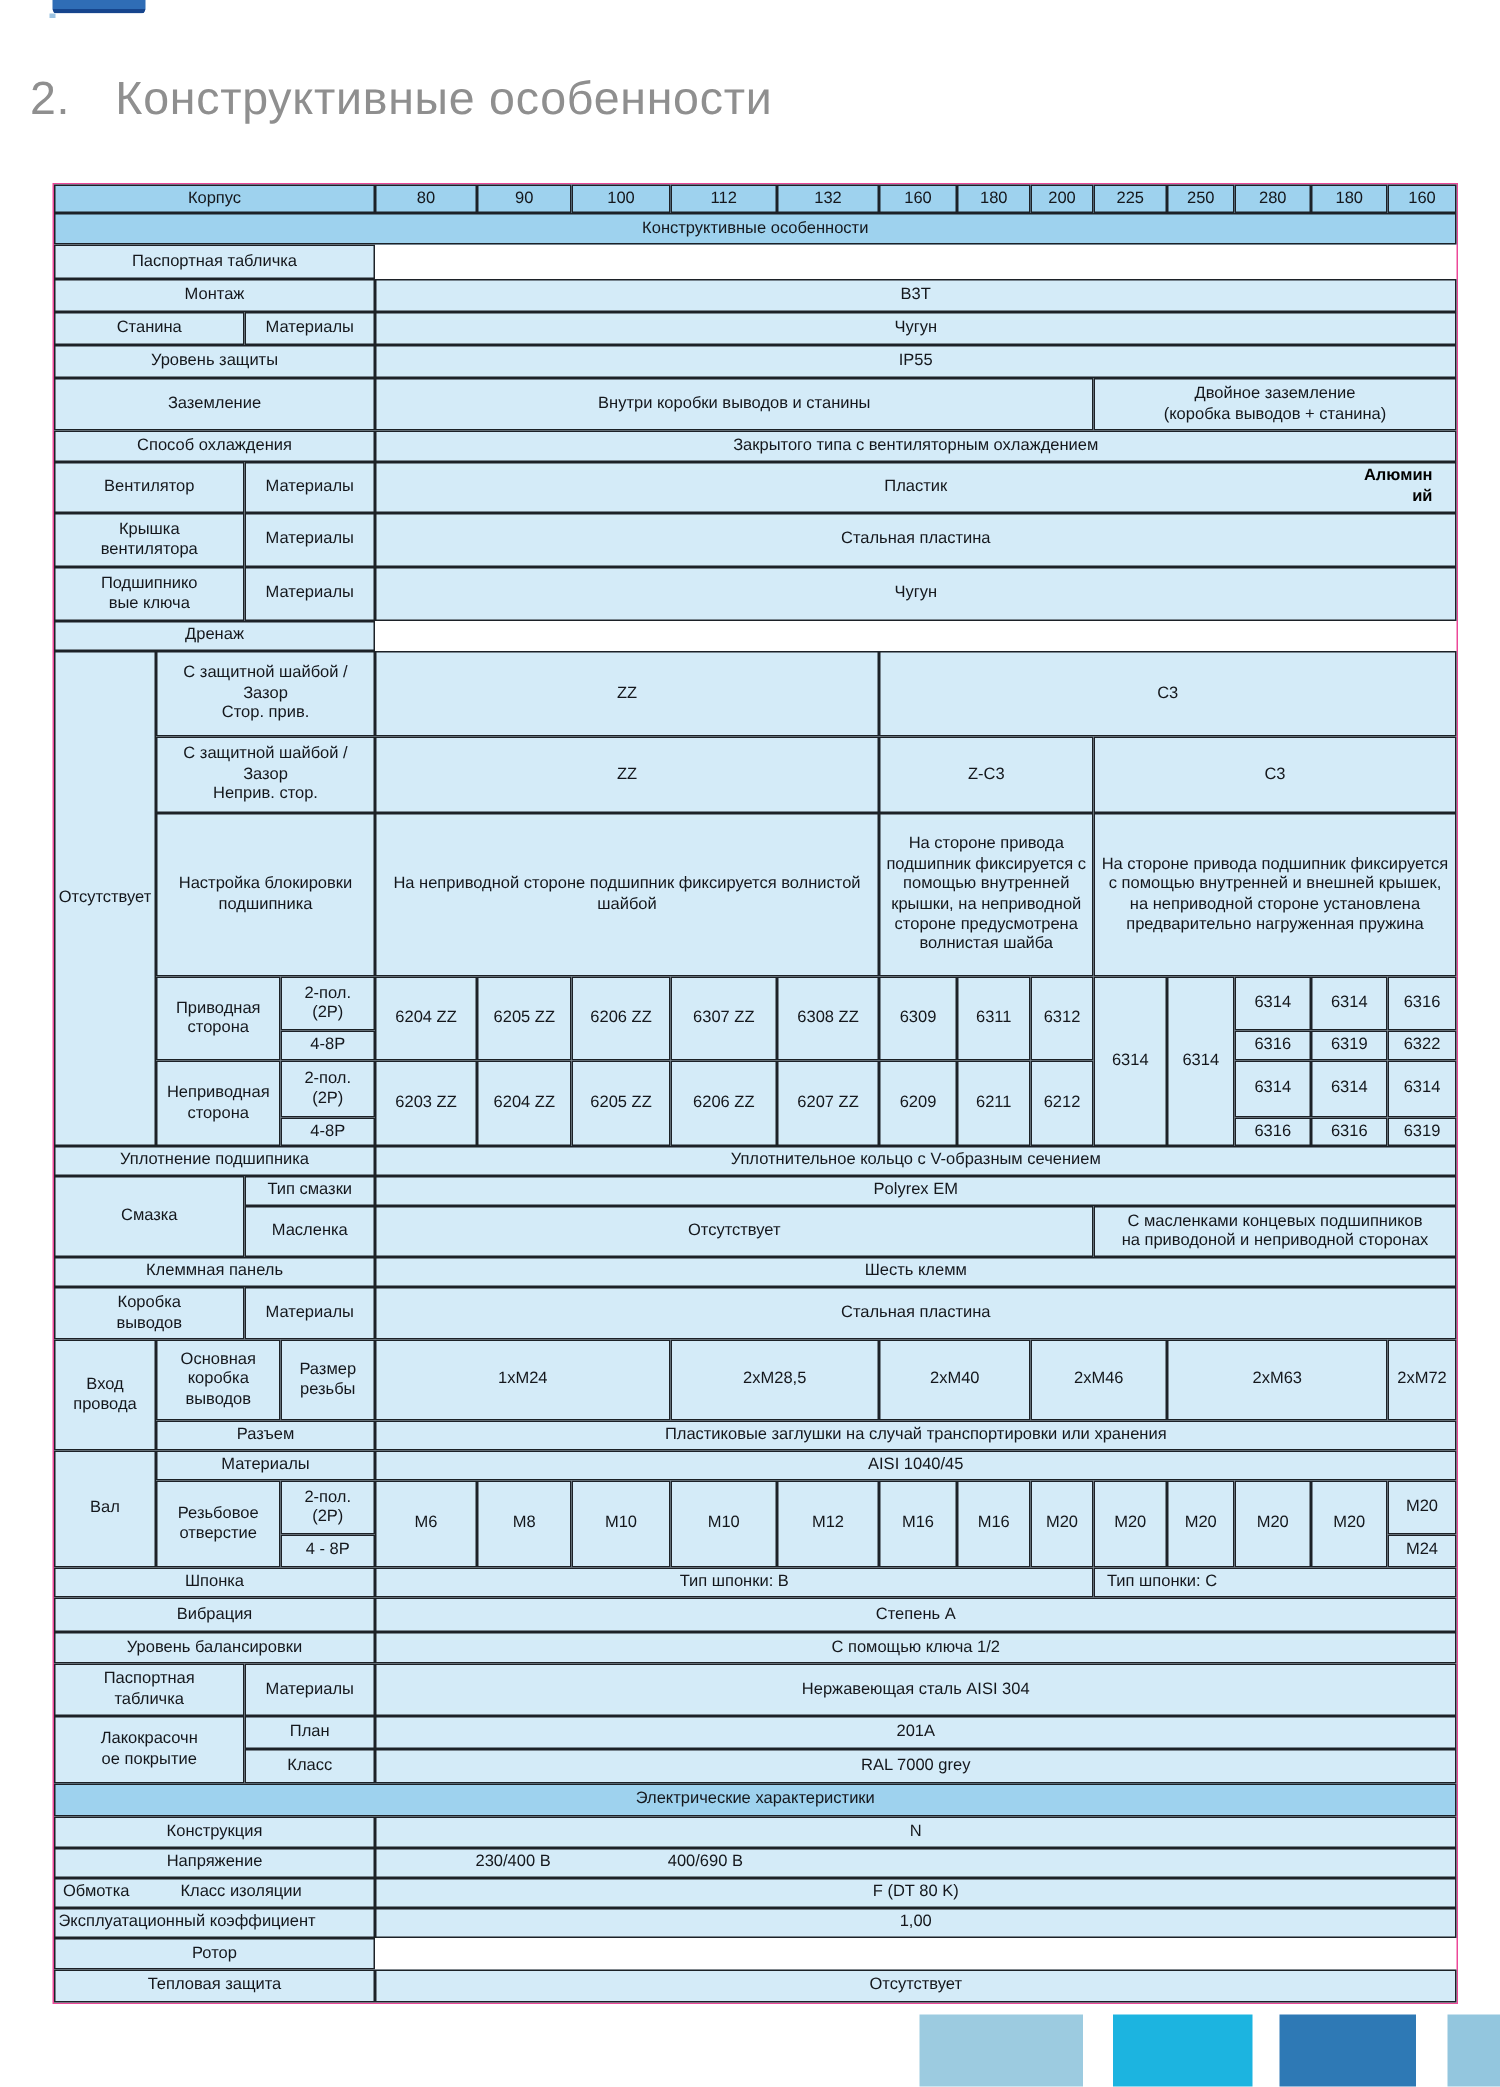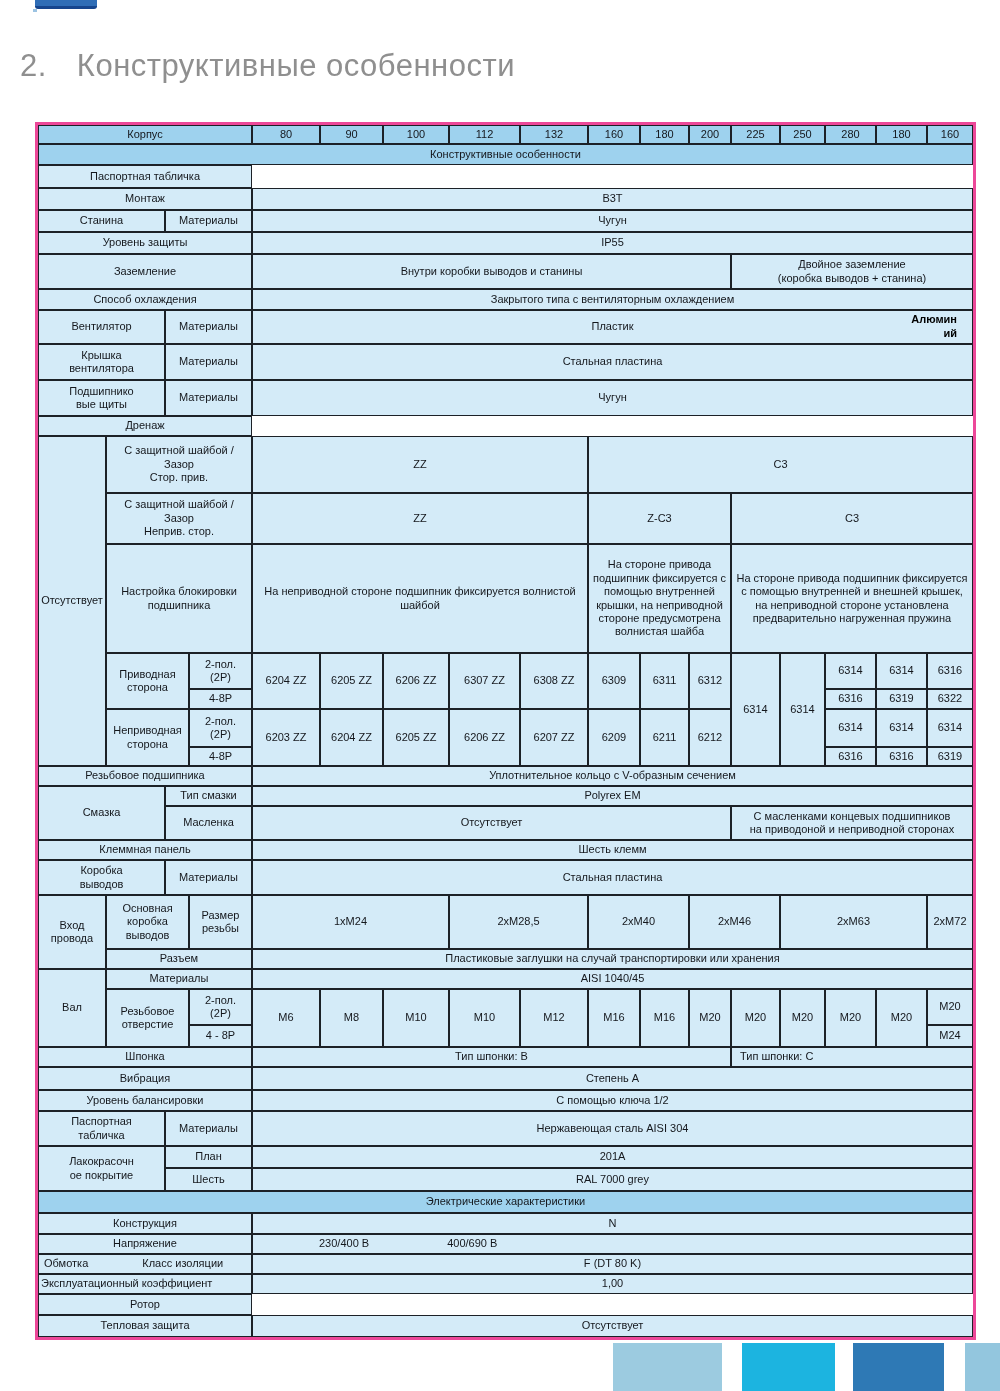--- a/index.html
+++ b/index.html
@@ -6,32 +6,32 @@
   html,body { width:1000px; height:1391px; background:#ffffff; overflow:hidden;
     font-family:"Liberation Sans", sans-serif; position:relative; }
   .logo-frag { position:absolute; left:35px; top:0; width:62px; height:9px;
     background:#2f6db6; border-bottom:3px solid #16458d; border-radius:0 0 3px 3px; }
   .logo-dot { position:absolute; left:33px; top:9px; width:4px; height:3px; background:#9cc3e2; }
   .page-title { position:absolute; left:20px; top:48px; color:#8f8f8f; font-size:31px;
     display:flex; gap:30px; letter-spacing:0.5px; }
   .grid { position:absolute; left:35px; top:122px; display:grid;
     grid-template-columns:68px 59px 24px 63px 68px 63px 66px 71px 68px 52px 49px 42px 49px 45px 51px 51px 46px;
     grid-template-rows:19px 21px 23px 22px 22px 22px 35px 21px 34px 36px 36px 20px 57px 51px 109px 36px 20px 38px 19px 20px 20px 34px 20px 35px 54px 20px 20px 36px 22px 20px 23px 21px 35px 22px 23px 22px 21px 20px 20px 20px 21px 22px;
-    border:3px solid #ec4899; }
+    border:1px solid #ec4899; }
   .c { border:1px solid #1c2127; background:#d4ebf8; display:flex; align-items:center;
     justify-content:center; text-align:center; font-size:11px; color:#14171c;
     line-height:1.22; padding:1px 2px; overflow:hidden; white-space:pre-line; position:relative; }
   .hd { background:#9ed2ee; }
   .left { justify-content:flex-start; text-align:left; }
   .fan-alu { position:absolute; right:15px; top:2px; width:46px; font-weight:bold;
     text-align:right; line-height:1.25; word-wrap:break-word; color:#000; }
   .volt1 { margin-left:64px; }
   .volt2 { margin-left:78px; }
   .wind1 { margin-left:3px; }
-  .wind2 { margin-left:54px; }
+  .wind2 { margin-left:34px; }
   .padl { padding-left:8px; }
   .sw { position:absolute; top:1343px; height:55px; }
 </style>
 </head>
 <body>
 
 <div class="logo-frag"></div>
 <div class="logo-dot"></div>
 
 <div class="page-title">
@@ -84,21 +84,21 @@
     <span>Пластик</span>
     <span class="fan-alu">Алюминий</span>
   </div>
 
   <div class="c" style="grid-area:10/1/11/3">Крышка
 вентилятора</div>
   <div class="c" style="grid-area:10/3/11/5">Материалы</div>
   <div class="c" style="grid-area:10/5/11/18">Стальная пластина</div>
 
   <div class="c" style="grid-area:11/1/12/3">Подшипнико
-вые щиты</div>
+вые ключа</div>
   <div class="c" style="grid-area:11/3/12/5">Материалы</div>
   <div class="c" style="grid-area:11/5/12/18">Чугун</div>
 
   <div class="c" style="grid-area:12/1/13/5">Дренаж</div>
 
   <div class="c" style="grid-area:13/1/20/2">Отсутствует</div>
   <div class="c" style="grid-area:13/2/14/5">С защитной шайбой /
 Зазор
 Стор. прив.</div>
   <div class="c" style="grid-area:13/5/14/10">ZZ</div>
@@ -152,21 +152,21 @@
   <div class="c" style="grid-area:18/10/20/11">6209</div>
   <div class="c" style="grid-area:18/11/20/12">6211</div>
   <div class="c" style="grid-area:18/12/20/13">6212</div>
   <div class="c" style="grid-area:18/15/19/16">6314</div>
   <div class="c" style="grid-area:18/16/19/17">6314</div>
   <div class="c" style="grid-area:18/17/19/18">6314</div>
   <div class="c" style="grid-area:19/15/20/16">6316</div>
   <div class="c" style="grid-area:19/16/20/17">6316</div>
   <div class="c" style="grid-area:19/17/20/18">6319</div>
 
-  <div class="c" style="grid-area:20/1/21/5">Резьбовое подшипника</div>
+  <div class="c" style="grid-area:20/1/21/5">Уплотнение подшипника</div>
   <div class="c" style="grid-area:20/5/21/18">Уплотнительное кольцо с V-образным сечением</div>
 
   <div class="c" style="grid-area:21/1/23/3">Смазка</div>
   <div class="c" style="grid-area:21/3/22/5">Тип смазки</div>
   <div class="c" style="grid-area:21/5/22/18">Polyrex EM</div>
   <div class="c" style="grid-area:22/3/23/5">Масленка</div>
   <div class="c" style="grid-area:22/5/23/13">Отсутствует</div>
   <div class="c" style="grid-area:22/13/23/18">С масленками концевых подшипников
 на приводоной и неприводной сторонах</div>
 
@@ -229,21 +229,21 @@
 
   <div class="c" style="grid-area:33/1/34/3">Паспортная
 табличка</div>
   <div class="c" style="grid-area:33/3/34/5">Материалы</div>
   <div class="c" style="grid-area:33/5/34/18">Нержавеющая сталь AISI 304</div>
 
   <div class="c" style="grid-area:34/1/36/3">Лакокрасочн
 ое покрытие</div>
   <div class="c" style="grid-area:34/3/35/5">План</div>
   <div class="c" style="grid-area:34/5/35/18">201A</div>
-  <div class="c" style="grid-area:35/3/36/5">Шесть</div>
+  <div class="c" style="grid-area:35/3/36/5">Класс</div>
   <div class="c" style="grid-area:35/5/36/18">RAL 7000 grey</div>
 
   <div class="c hd" style="grid-area:36/1/37/18">Электрические характеристики</div>
 
   <div class="c" style="grid-area:37/1/38/5">Конструкция</div>
   <div class="c" style="grid-area:37/5/38/18">N</div>
 
   <div class="c" style="grid-area:38/1/39/5">Напряжение</div>
   <div class="c left" style="grid-area:38/5/39/18">
     <span class="volt1">230/400 В</span>

